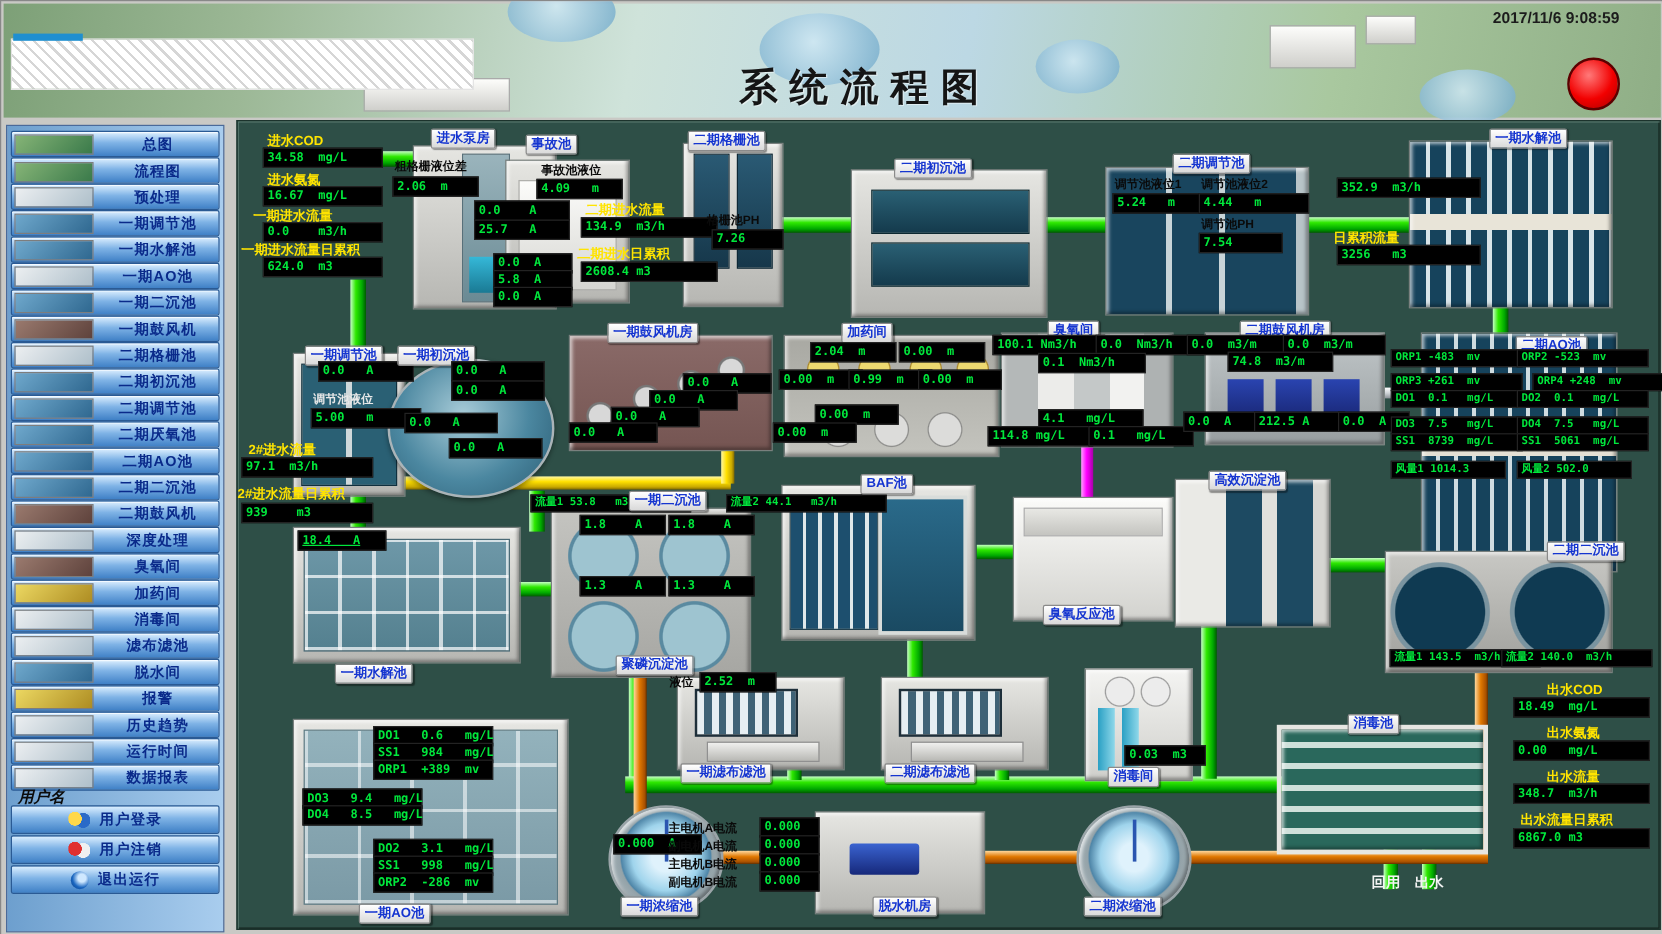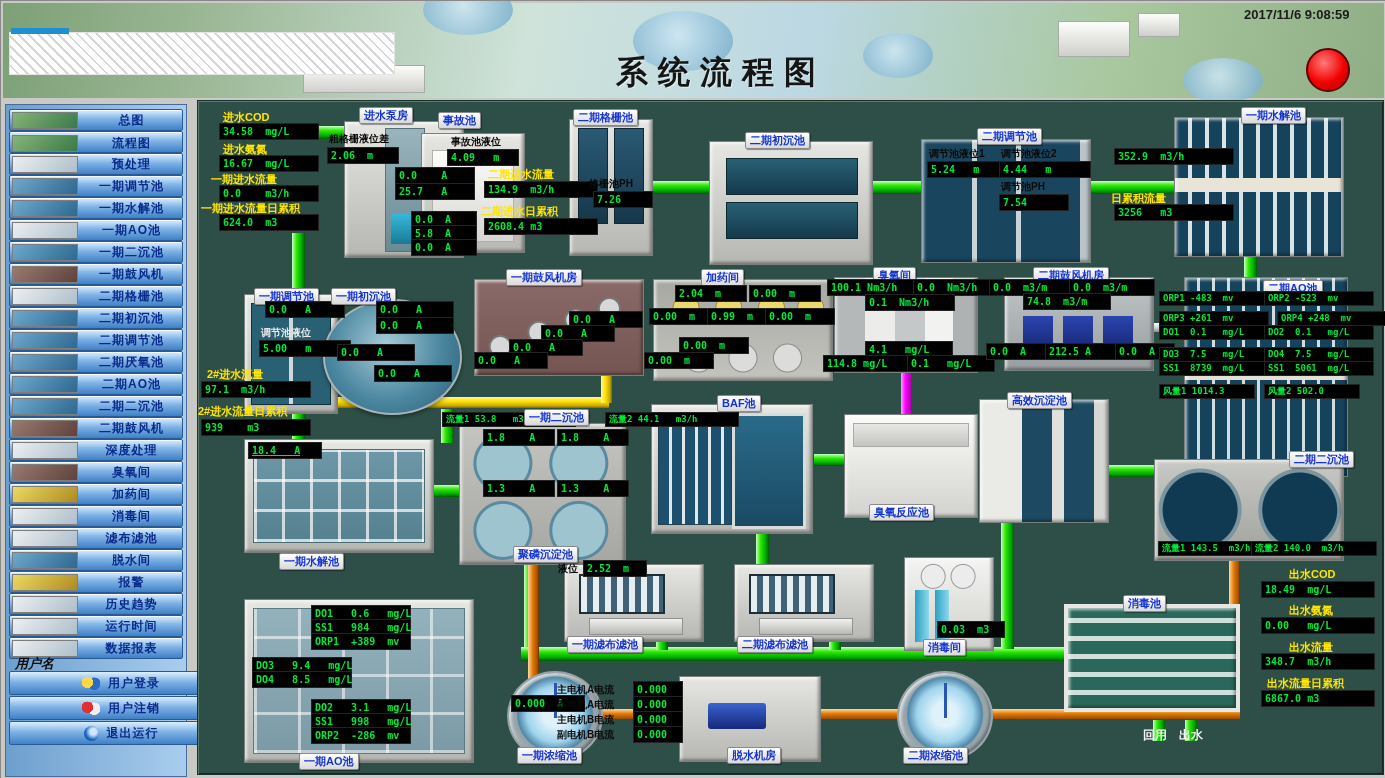--- a/index.html
+++ b/index.html
@@ -25,21 +25,21 @@
        background:linear-gradient(180deg,#dcEFff,#7fb3e6 45%,#3f80c6);border:1px solid #2a5a94;border-radius:2px;
        box-shadow:inset 0 1px 0 rgba(255,255,255,.7);}
   .thumb{width:64px;height:15px;margin:0 3px 0 2px;border:1px solid #7d7d7d;flex:none;
          background:linear-gradient(135deg,#6fa8cc,#2f6890);}
   .tg{background:linear-gradient(135deg,#86b477,#3a7a4a);}
   .tw{background:linear-gradient(135deg,#eceff1,#aebfca);}
   .ty{background:linear-gradient(135deg,#ecd862,#ad8c22);}
   .tr{background:linear-gradient(135deg,#9a7a6e,#5e423c);}
   .navlbl{flex:1;text-align:center;color:#0a2a8a;font:bold 12px "Liberation Sans",sans-serif;letter-spacing:1px;white-space:nowrap;}
   .ubtn{position:absolute;left:3px;width:172px;height:22px;display:flex;align-items:center;justify-content:center;gap:8px;
-        background:linear-gradient(180deg,#dcEFff,#7fb3e6 45%,#3f80c6);border:1px solid #2a5a94;border-radius:2px;padding-left:25px;}
+        background:linear-gradient(180deg,#dcEFff,#7fb3e6 45%,#3f80c6);border:1px solid #2a5a94;border-radius:2px;}
   .ubtn .navlbl{flex:none;}
   .ico{width:18px;height:14px;flex:none;}
   .icoU{background:radial-gradient(circle at 30% 45%,#ffd84a 38%,transparent 40%),radial-gradient(circle at 68% 55%,#2a6ac8 42%,transparent 44%);}
   .icoX{background:radial-gradient(circle at 30% 45%,#e03030 38%,transparent 40%),radial-gradient(circle at 68% 55%,#f0f0f0 42%,transparent 44%);}
   .icoC{width:15px;height:15px;border-radius:50%;background:radial-gradient(circle at 62% 38%,#cfe8ff 25%,#1a66c0 60%,#0a3a80);}
   #company{position:absolute;left:3px;top:642px;width:172px;height:26px;background:#00e6e6;border:1px solid #008f8f;
            display:flex;align-items:center;justify-content:center;color:#0a0a0a;font:bold 12.5px "Liberation Sans",sans-serif;white-space:nowrap;}
   
   #main{position:absolute;left:196px;top:99px;width:1185px;height:673px;background:#2e4f47;
         box-shadow:inset 1px 1px 0 #5a7a70,inset -1px -1px 0 #15251f;border:1px solid #1c332c;}

